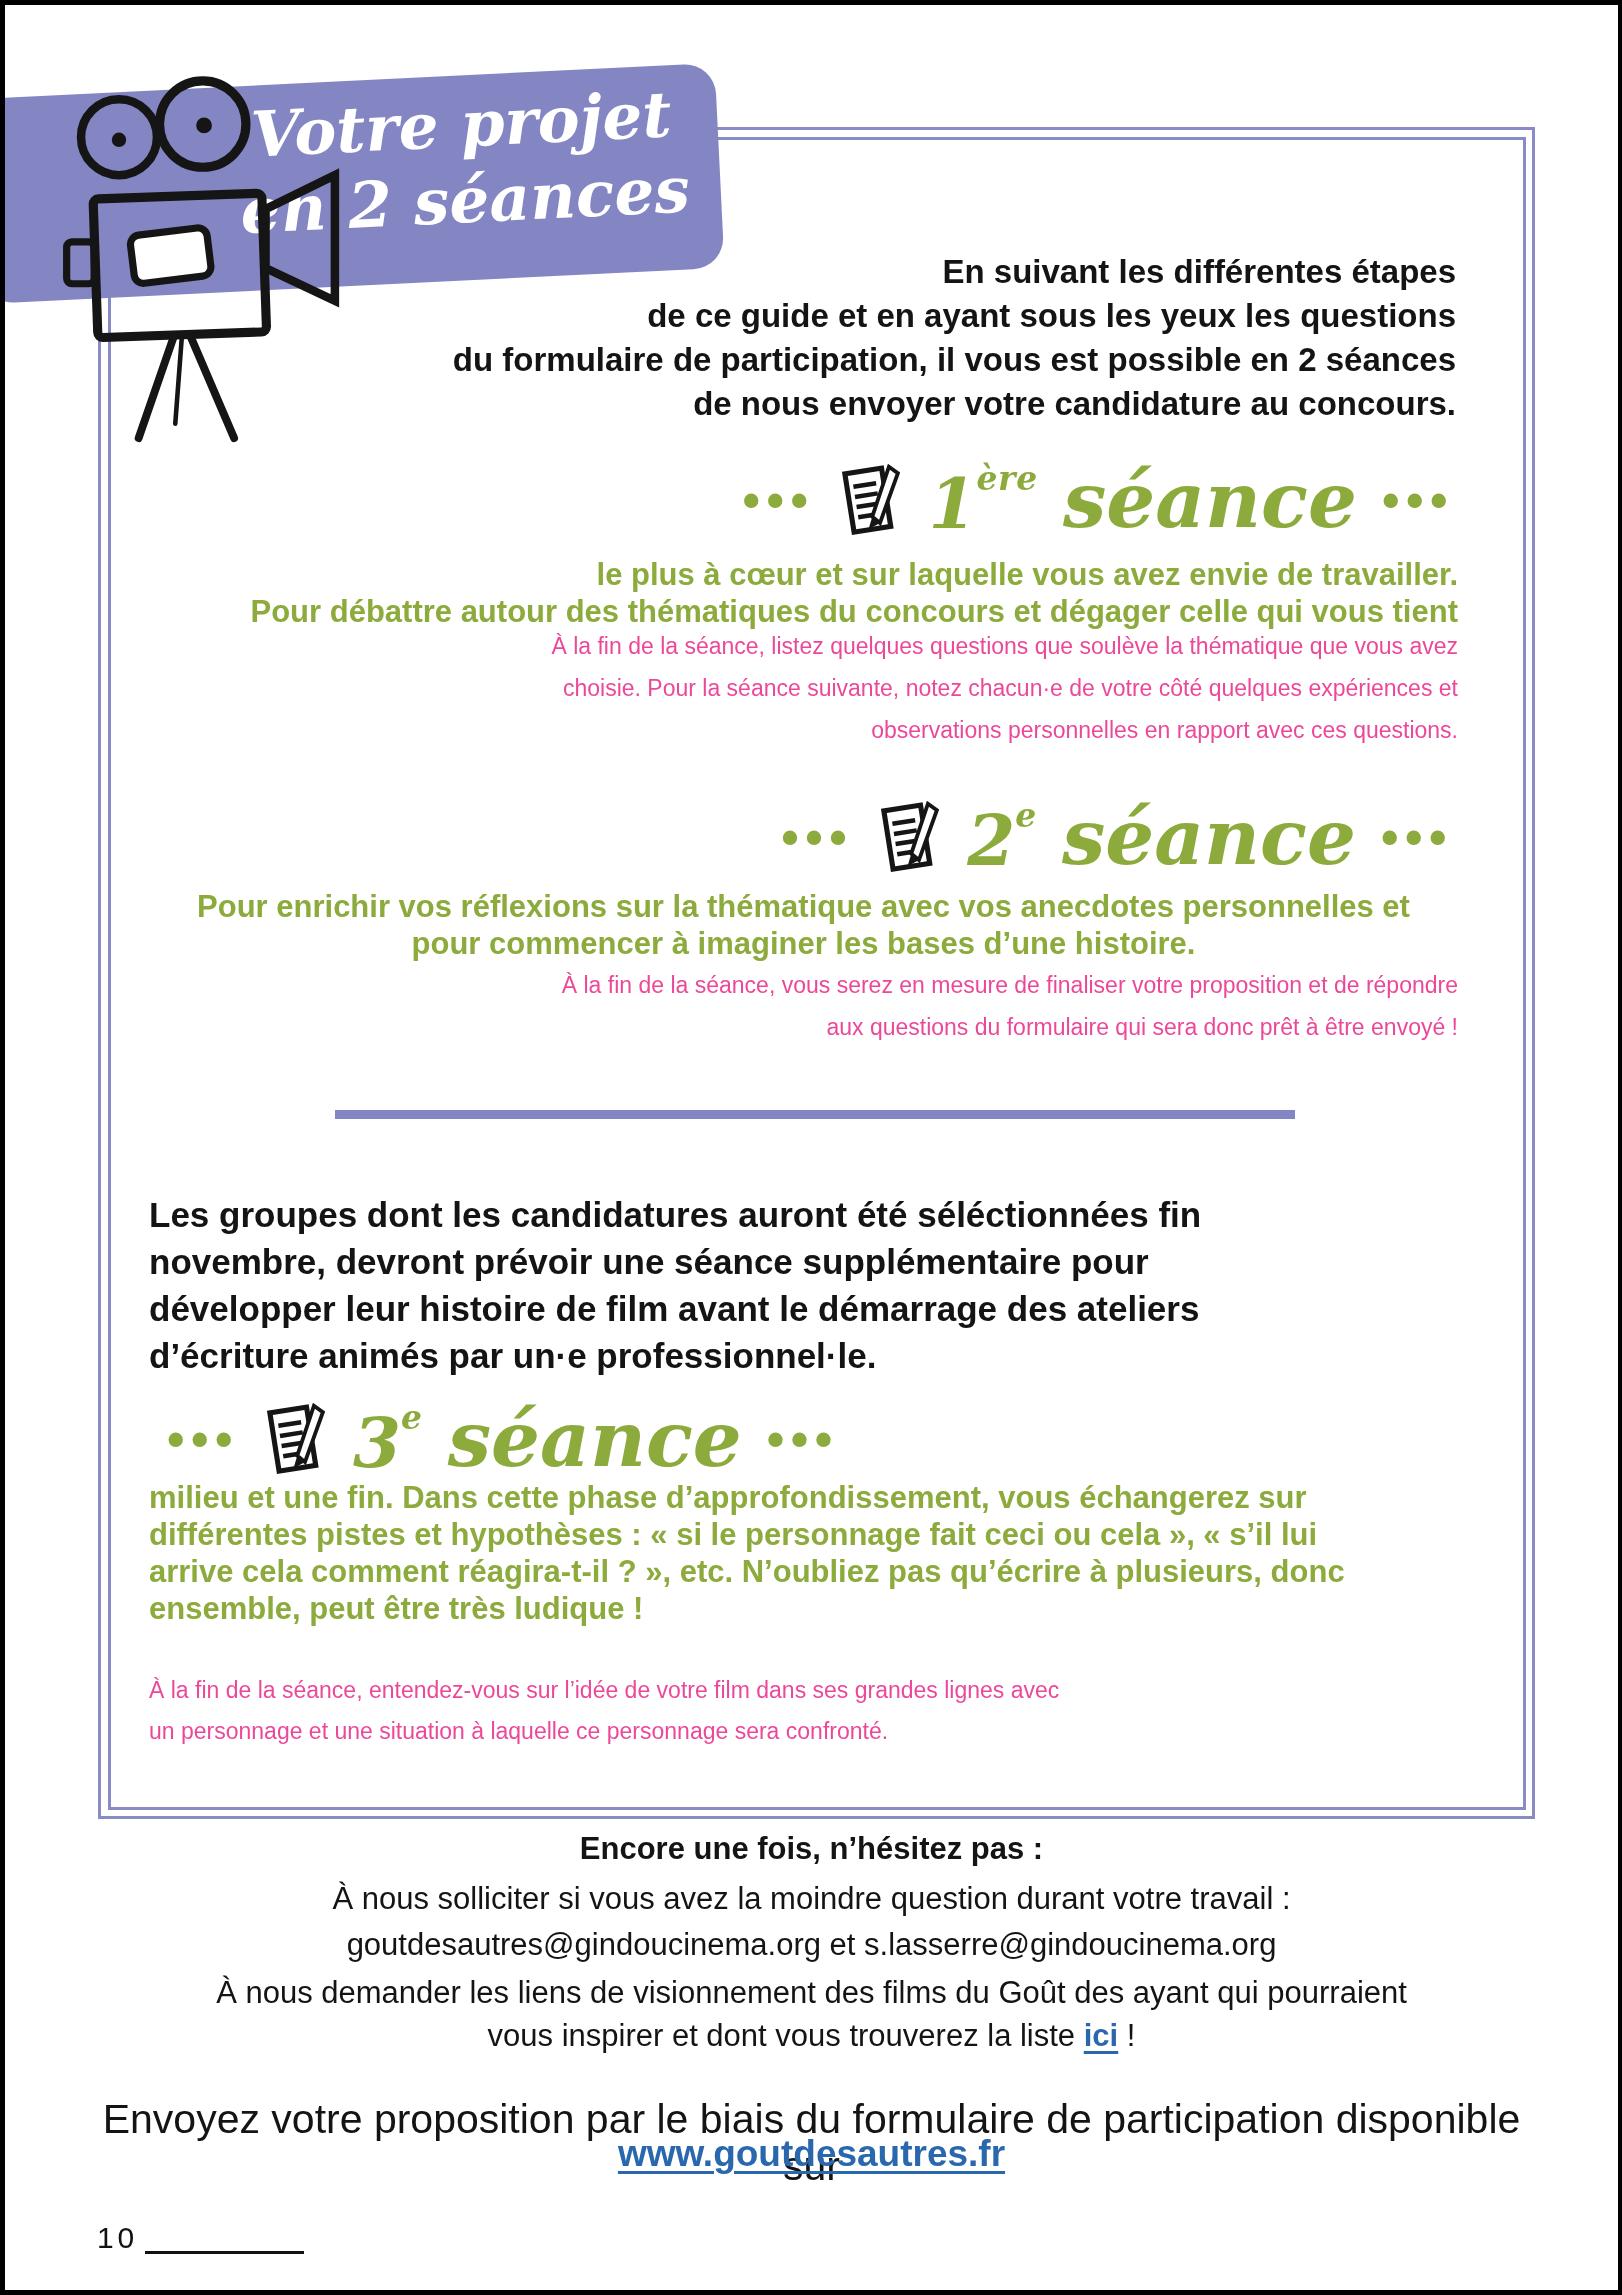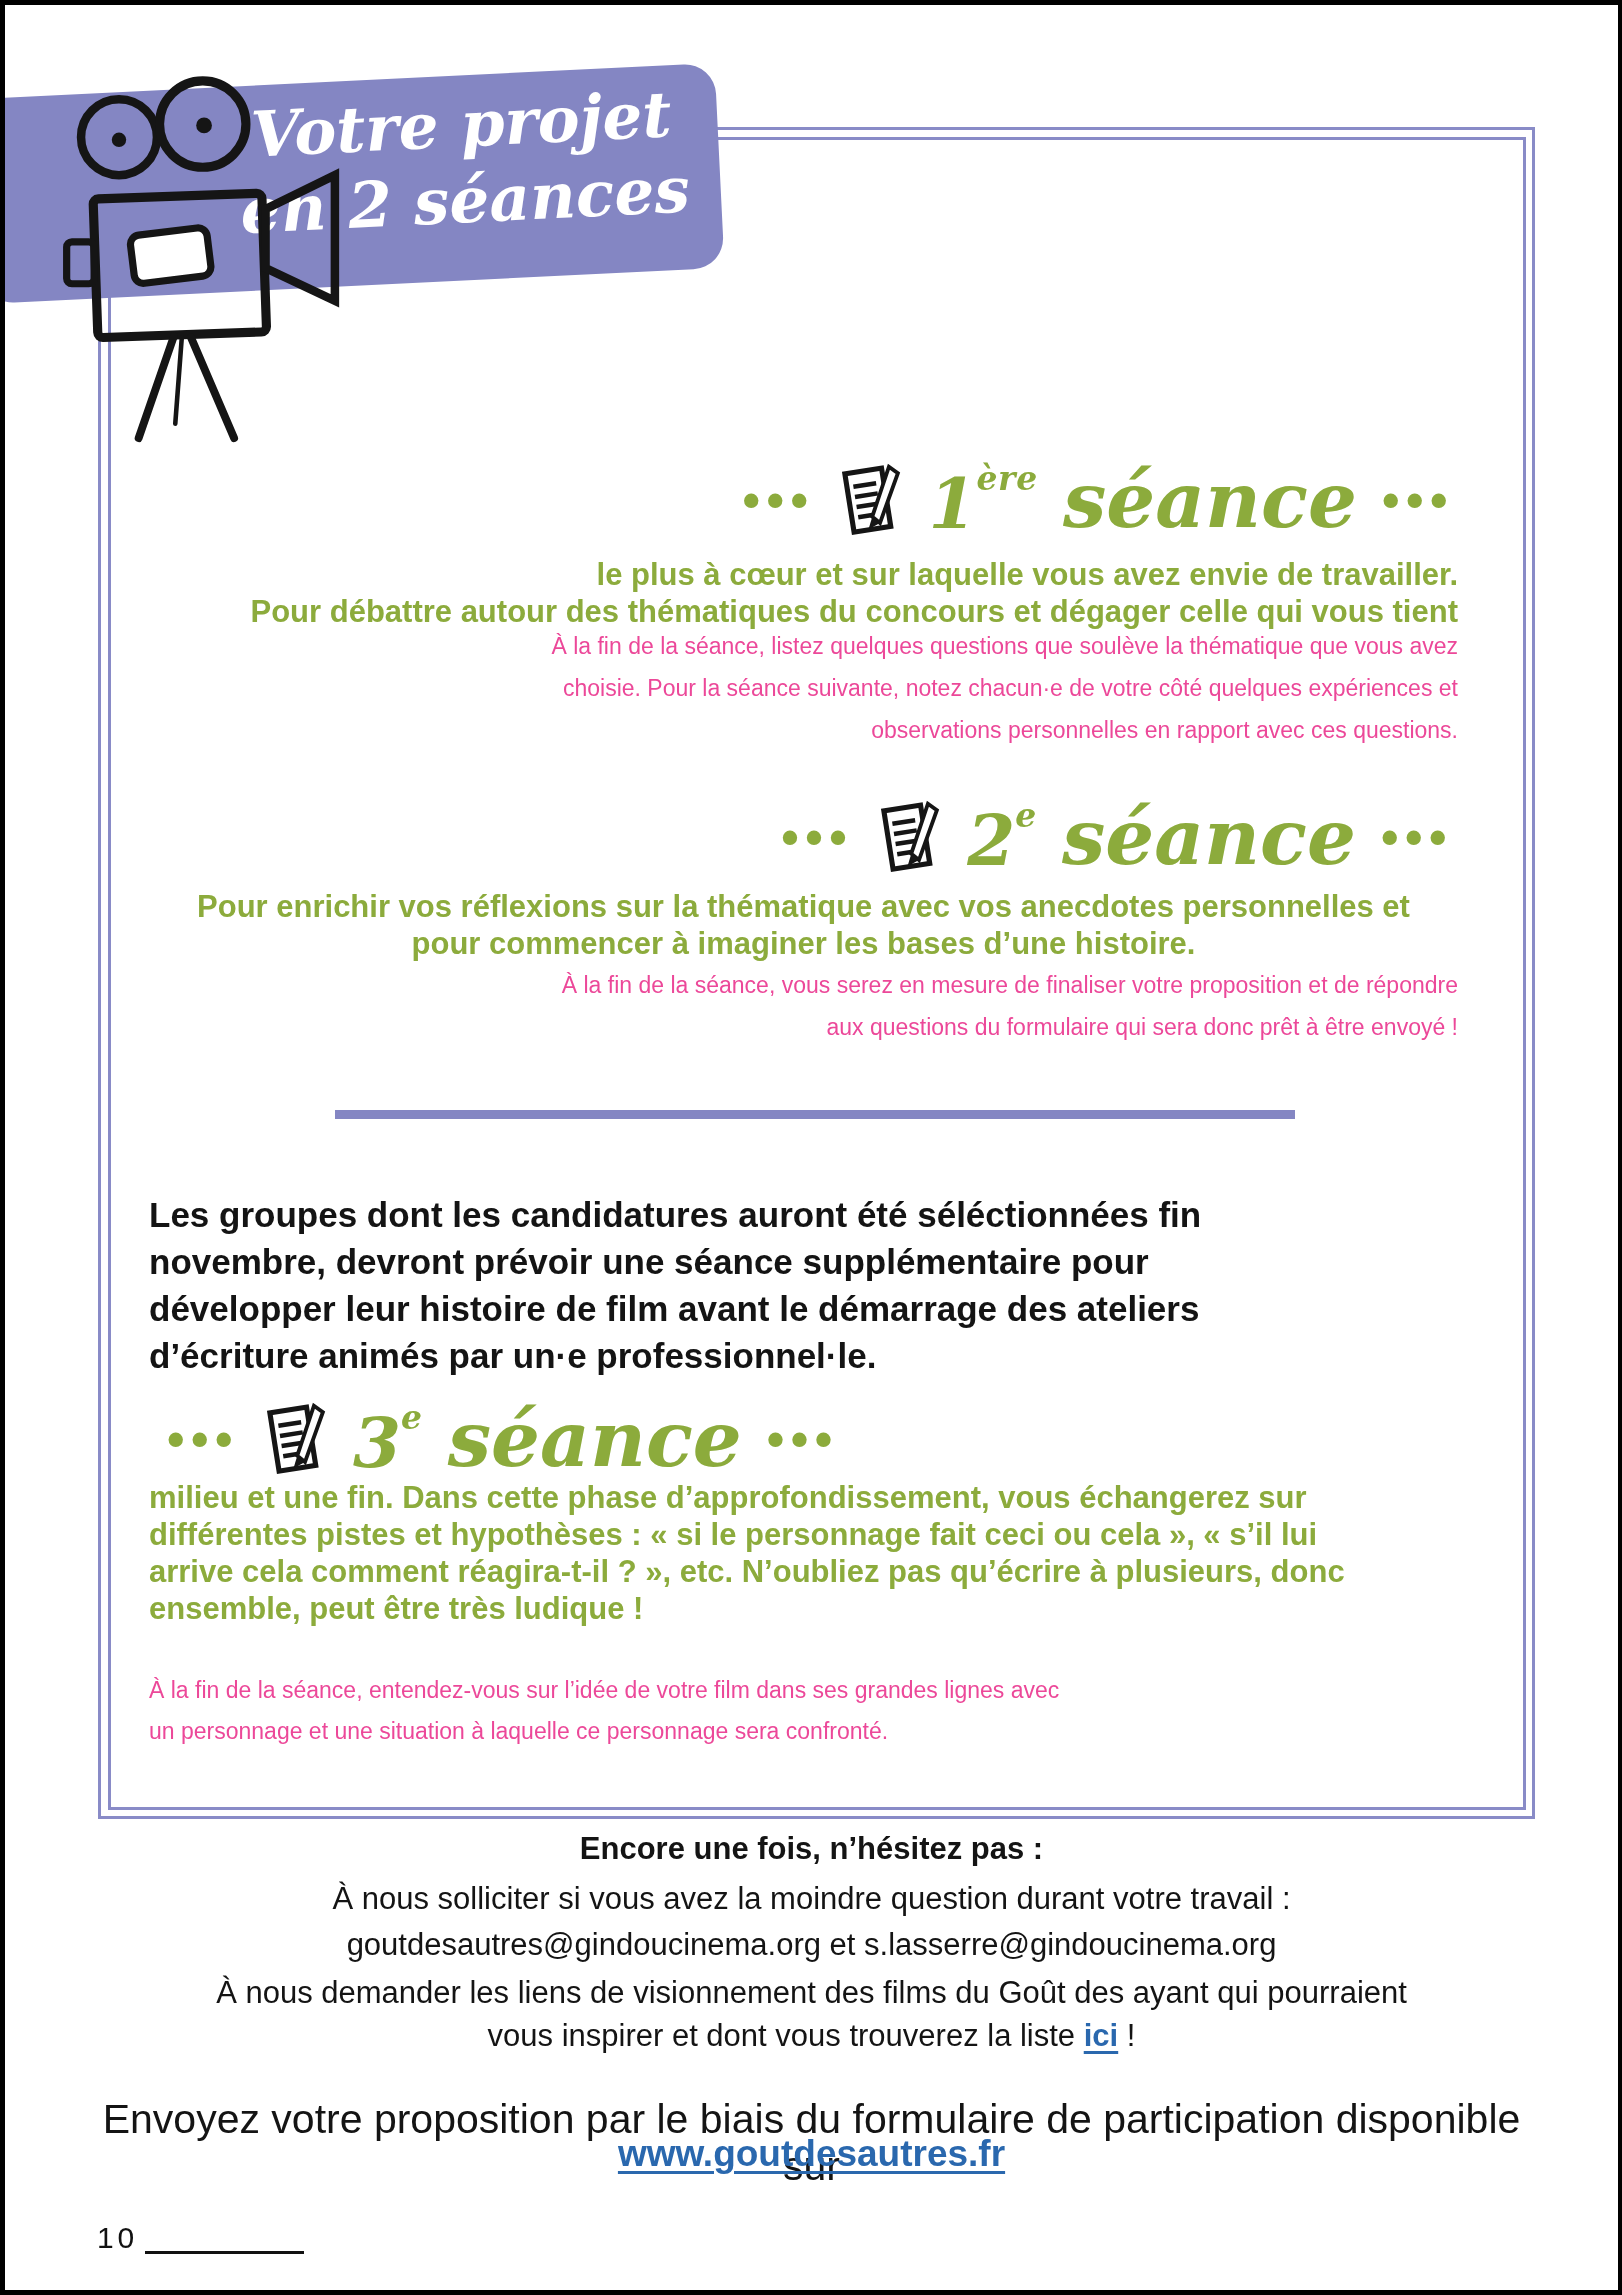--- a/index.html
+++ b/index.html
@@ -104,20 +104,26 @@
       <rect x="92" y="208" width="258" height="212" rx="8" stroke-width="14" transform="rotate(-2 221 314)"></rect>
       <rect x="148" y="262" width="118" height="74" rx="14" stroke-width="11" fill="#ffffff" transform="rotate(-7 207 299)"></rect>
       <polygon points="352,228 458,176 458,368 352,318" stroke-width="13"></polygon>
       <rect x="48" y="278" width="42" height="64" rx="8" stroke-width="11"></rect>
       <path d="M212,422 L158,578" stroke-width="12"></path>
       <path d="M238,424 L304,578" stroke-width="12"></path>
       <path d="M224,424 L214,556" stroke-width="7"></path>
     </g>
   </svg>
 
+  <div class="intro">
+    <div>En suivant les différentes étapes</div>
+    <div>de ce guide et en ayant sous les yeux les questions</div>
+    <div>du formulaire de participation, il vous est possible en 2 séances</div>
+    <div>de nous envoyer votre candidature au concours.</div>
+  </div>
 
   <div class="heading h1">
     <span class="dots">•••</span>
     <svg class="note-icon" viewBox="0 0 100 124">
       <g transform="rotate(-9 46 62)" stroke="#151515" fill="#ffffff">
         <rect x="16" y="16" width="58" height="92" stroke-width="8"></rect>
         <line x1="26" y1="38" x2="62" y2="38" stroke-width="7"></line>
         <line x1="26" y1="54" x2="62" y2="54" stroke-width="7"></line>
         <line x1="26" y1="70" x2="62" y2="70" stroke-width="7"></line>
         <line x1="26" y1="86" x2="56" y2="86" stroke-width="7"></line>

